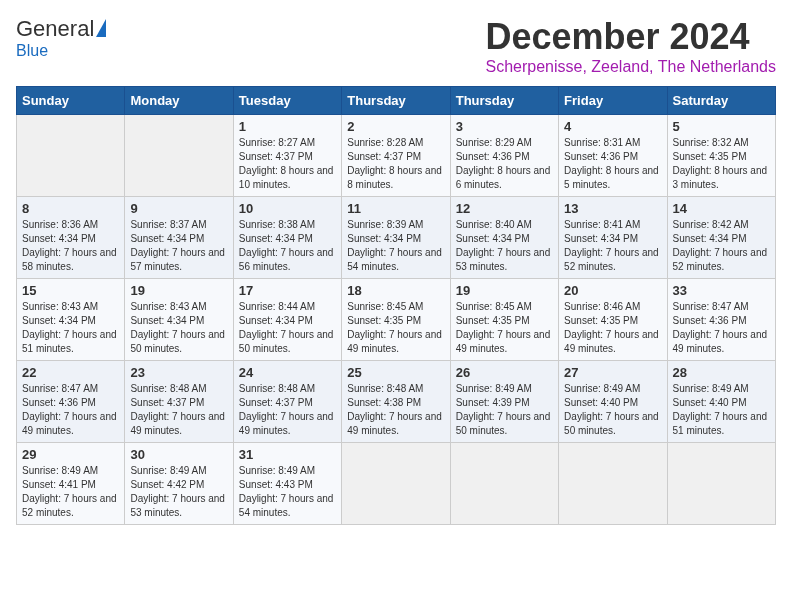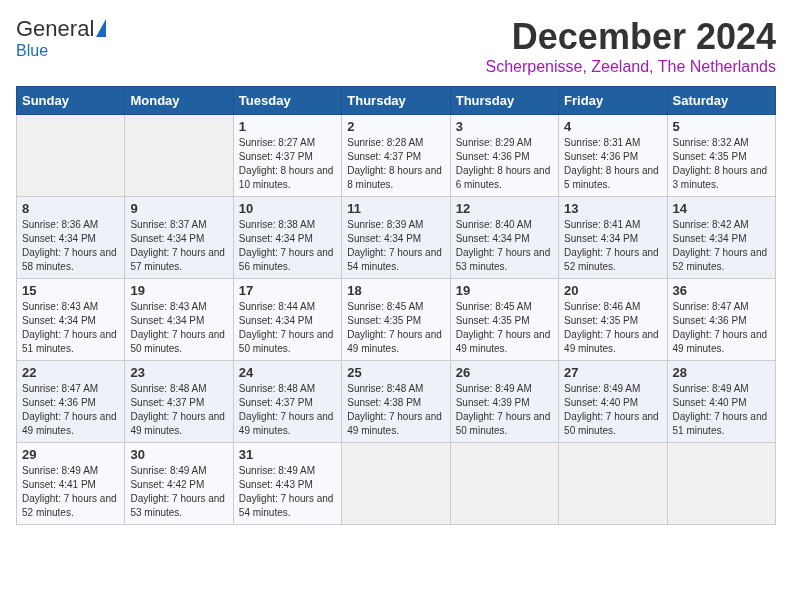--- a/index.html
+++ b/index.html
@@ -32,21 +32,21 @@
     .logo-blue { color: #1a6bbf; }
     .logo-triangle {
       width: 0;
       height: 0;
       border-left: 10px solid transparent;
       border-bottom: 18px solid #1a6bbf;
       margin-left: 2px;
       margin-bottom: 2px;
     }
     .title-block {
-      text-align: right;
+      text-align: left;
     }
     .month-title {
       font-size: 36px;
       font-weight: bold;
       color: #333;
     }
     .location-title {
       font-size: 16px;
       color: #a21caf;
     }
@@ -199,21 +199,21 @@
         </td>
         <td>
           <span class="day-number">19</span>
           <div class="day-info">Sunrise: 8:45 AM<br>Sunset: 4:35 PM<br>Daylight: 7 hours and 49 minutes.</div>
         </td>
         <td>
           <span class="day-number">20</span>
           <div class="day-info">Sunrise: 8:46 AM<br>Sunset: 4:35 PM<br>Daylight: 7 hours and 49 minutes.</div>
         </td>
         <td>
-          <span class="day-number">36</span>
+          <span class="day-number">33</span>
           <div class="day-info">Sunrise: 8:47 AM<br>Sunset: 4:36 PM<br>Daylight: 7 hours and 49 minutes.</div>
         </td>
       </tr>
       <tr>
         <td>
           <span class="day-number">22</span>
           <div class="day-info">Sunrise: 8:47 AM<br>Sunset: 4:36 PM<br>Daylight: 7 hours and 49 minutes.</div>
         </td>
         <td>
           <span class="day-number">23</span>

